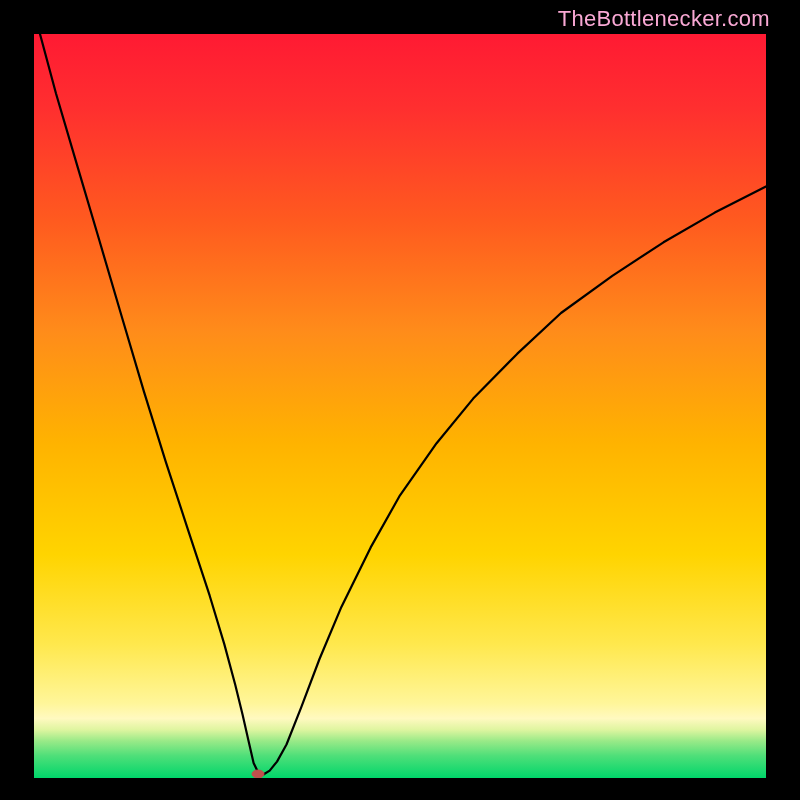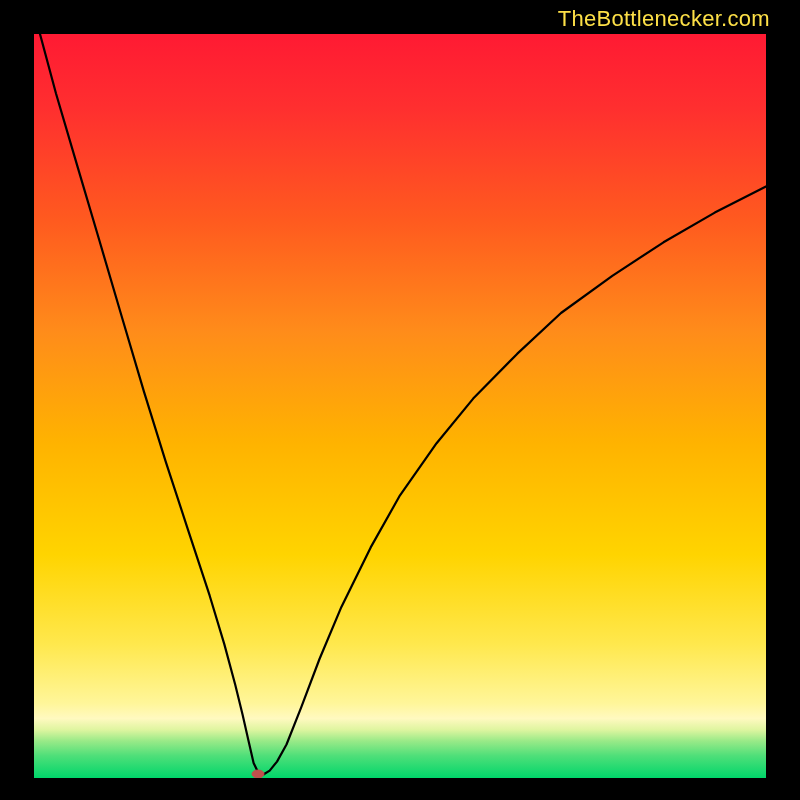--- a/index.html
+++ b/index.html
@@ -23,21 +23,21 @@
     left: 34px;
     top: 34px;
     width: 732px;   
     height: 744px;  
     overflow: hidden;
   }
   .watermark {
     position: absolute;
     top: 6px;
     right: 30px;
-    color: #fde047;
+    color: #f9a8d4;
     font-size: 22px;
     font-weight: 500;
     letter-spacing: 0.3px;
     user-select: none;
   }
   svg {
     display: block;
   }
   .curve {
     fill: none;

